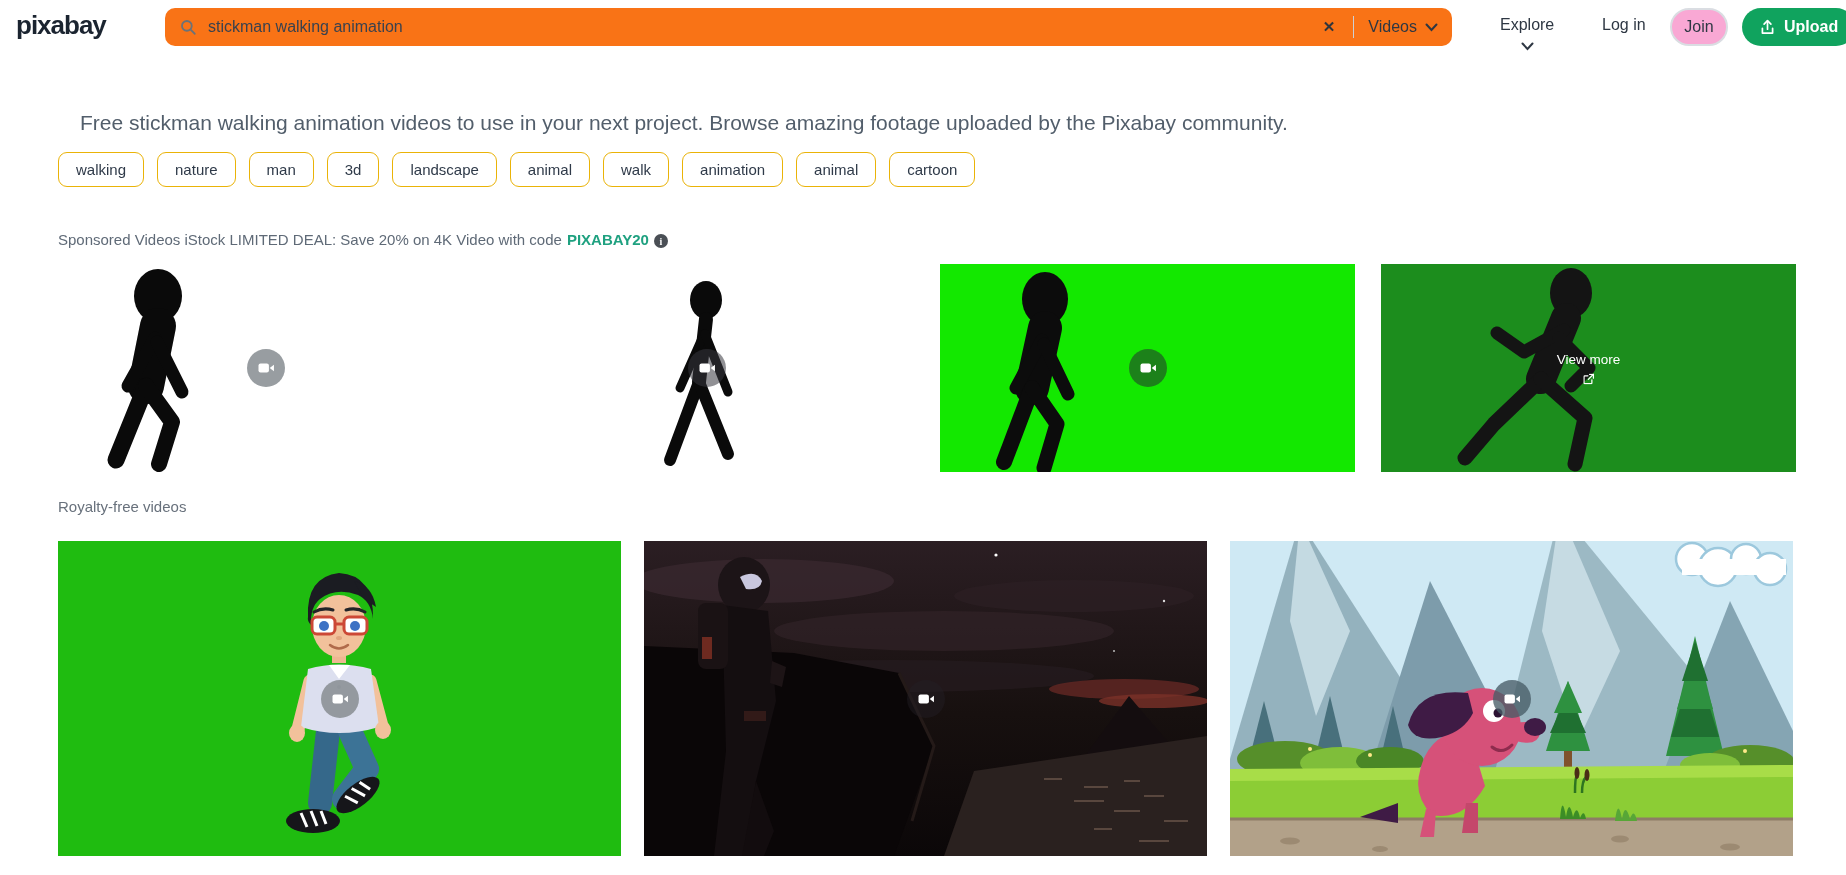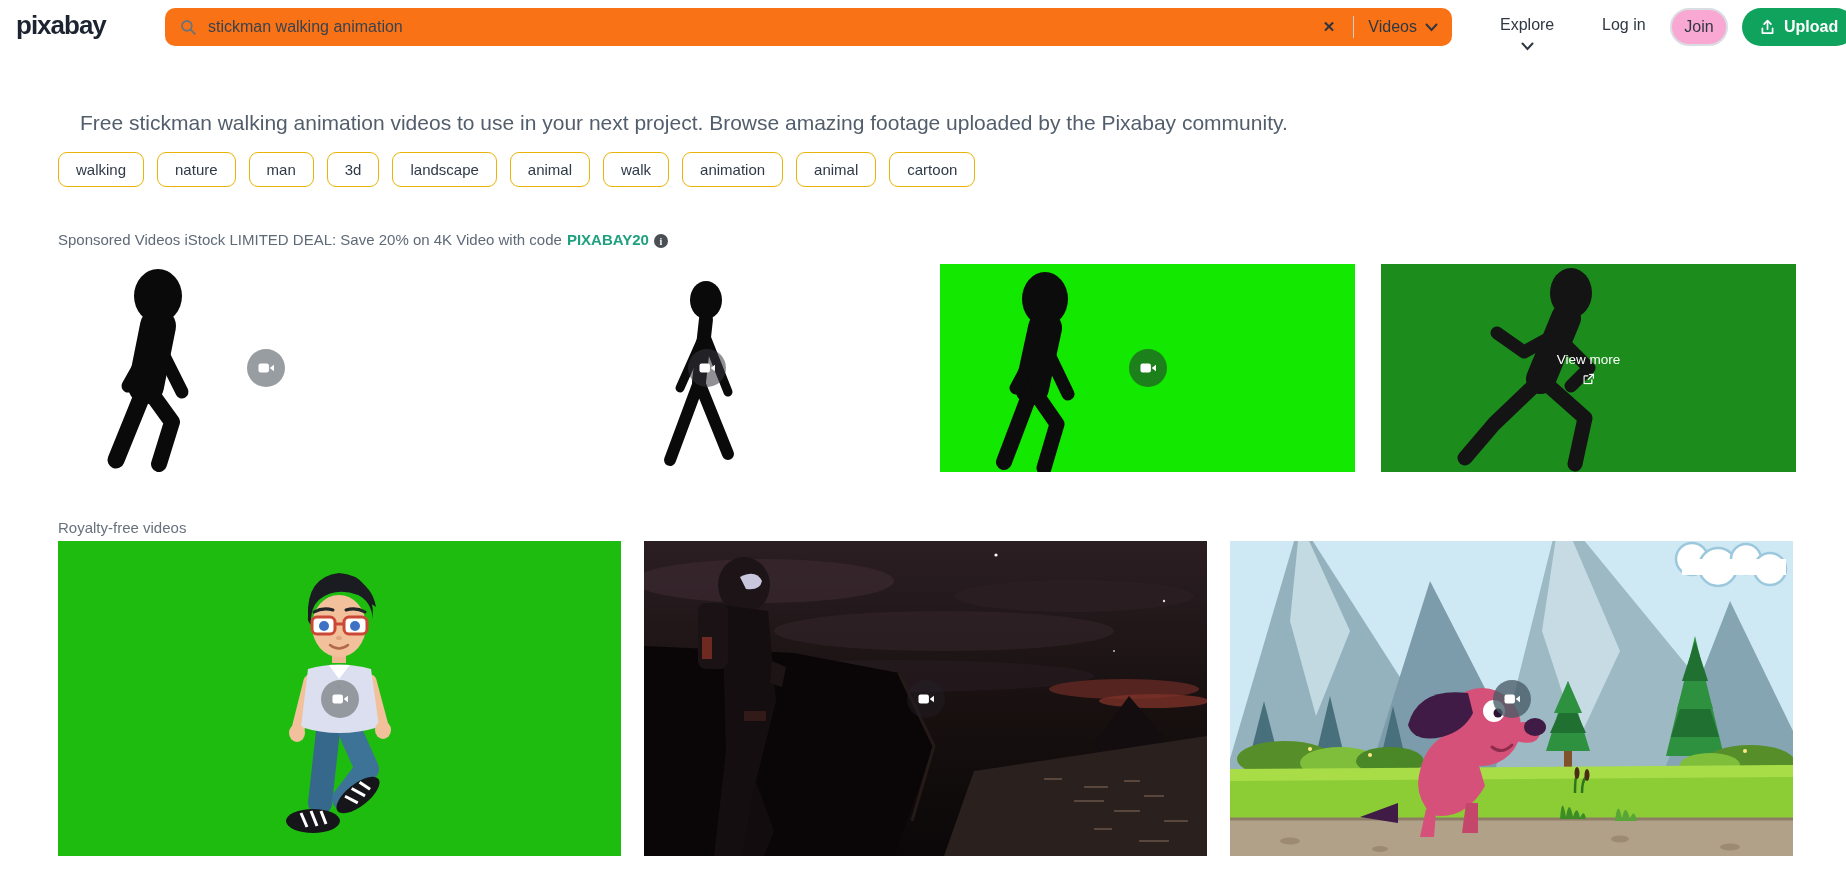--- a/index.html
+++ b/index.html
@@ -63,21 +63,21 @@
   .vi-gray  { background:rgba(138,143,148,0.88); }
   .vi-dim   { background:rgba(55,55,62,0.55); }
   .vi-green { background:rgba(30,110,30,0.85); }
   .vi-dark  { background:rgba(35,32,38,0.45); }
   .vi-slate { background:rgba(72,92,102,0.78); }
 
   .view-more { position:absolute; left:50%; top:50%; transform:translate(-50%,-50%);
                display:flex; align-items:center; gap:7px; color:#fff; font-size:13.5px;
                white-space:nowrap;flex-direction:column; }
 
-  .section-label { position:absolute; left:58px; top:498px; font-size:15px; color:#68717c;margin-top:21px; }
+  .section-label { position:absolute; left:58px; top:498px; font-size:15px; color:#68717c; }
 </style>
 </head>
 <body>
 
 <div id="page">
 
   <div class="navbar">
     <div class="logo">pixabay</div>
 
     <div class="searchbar">

